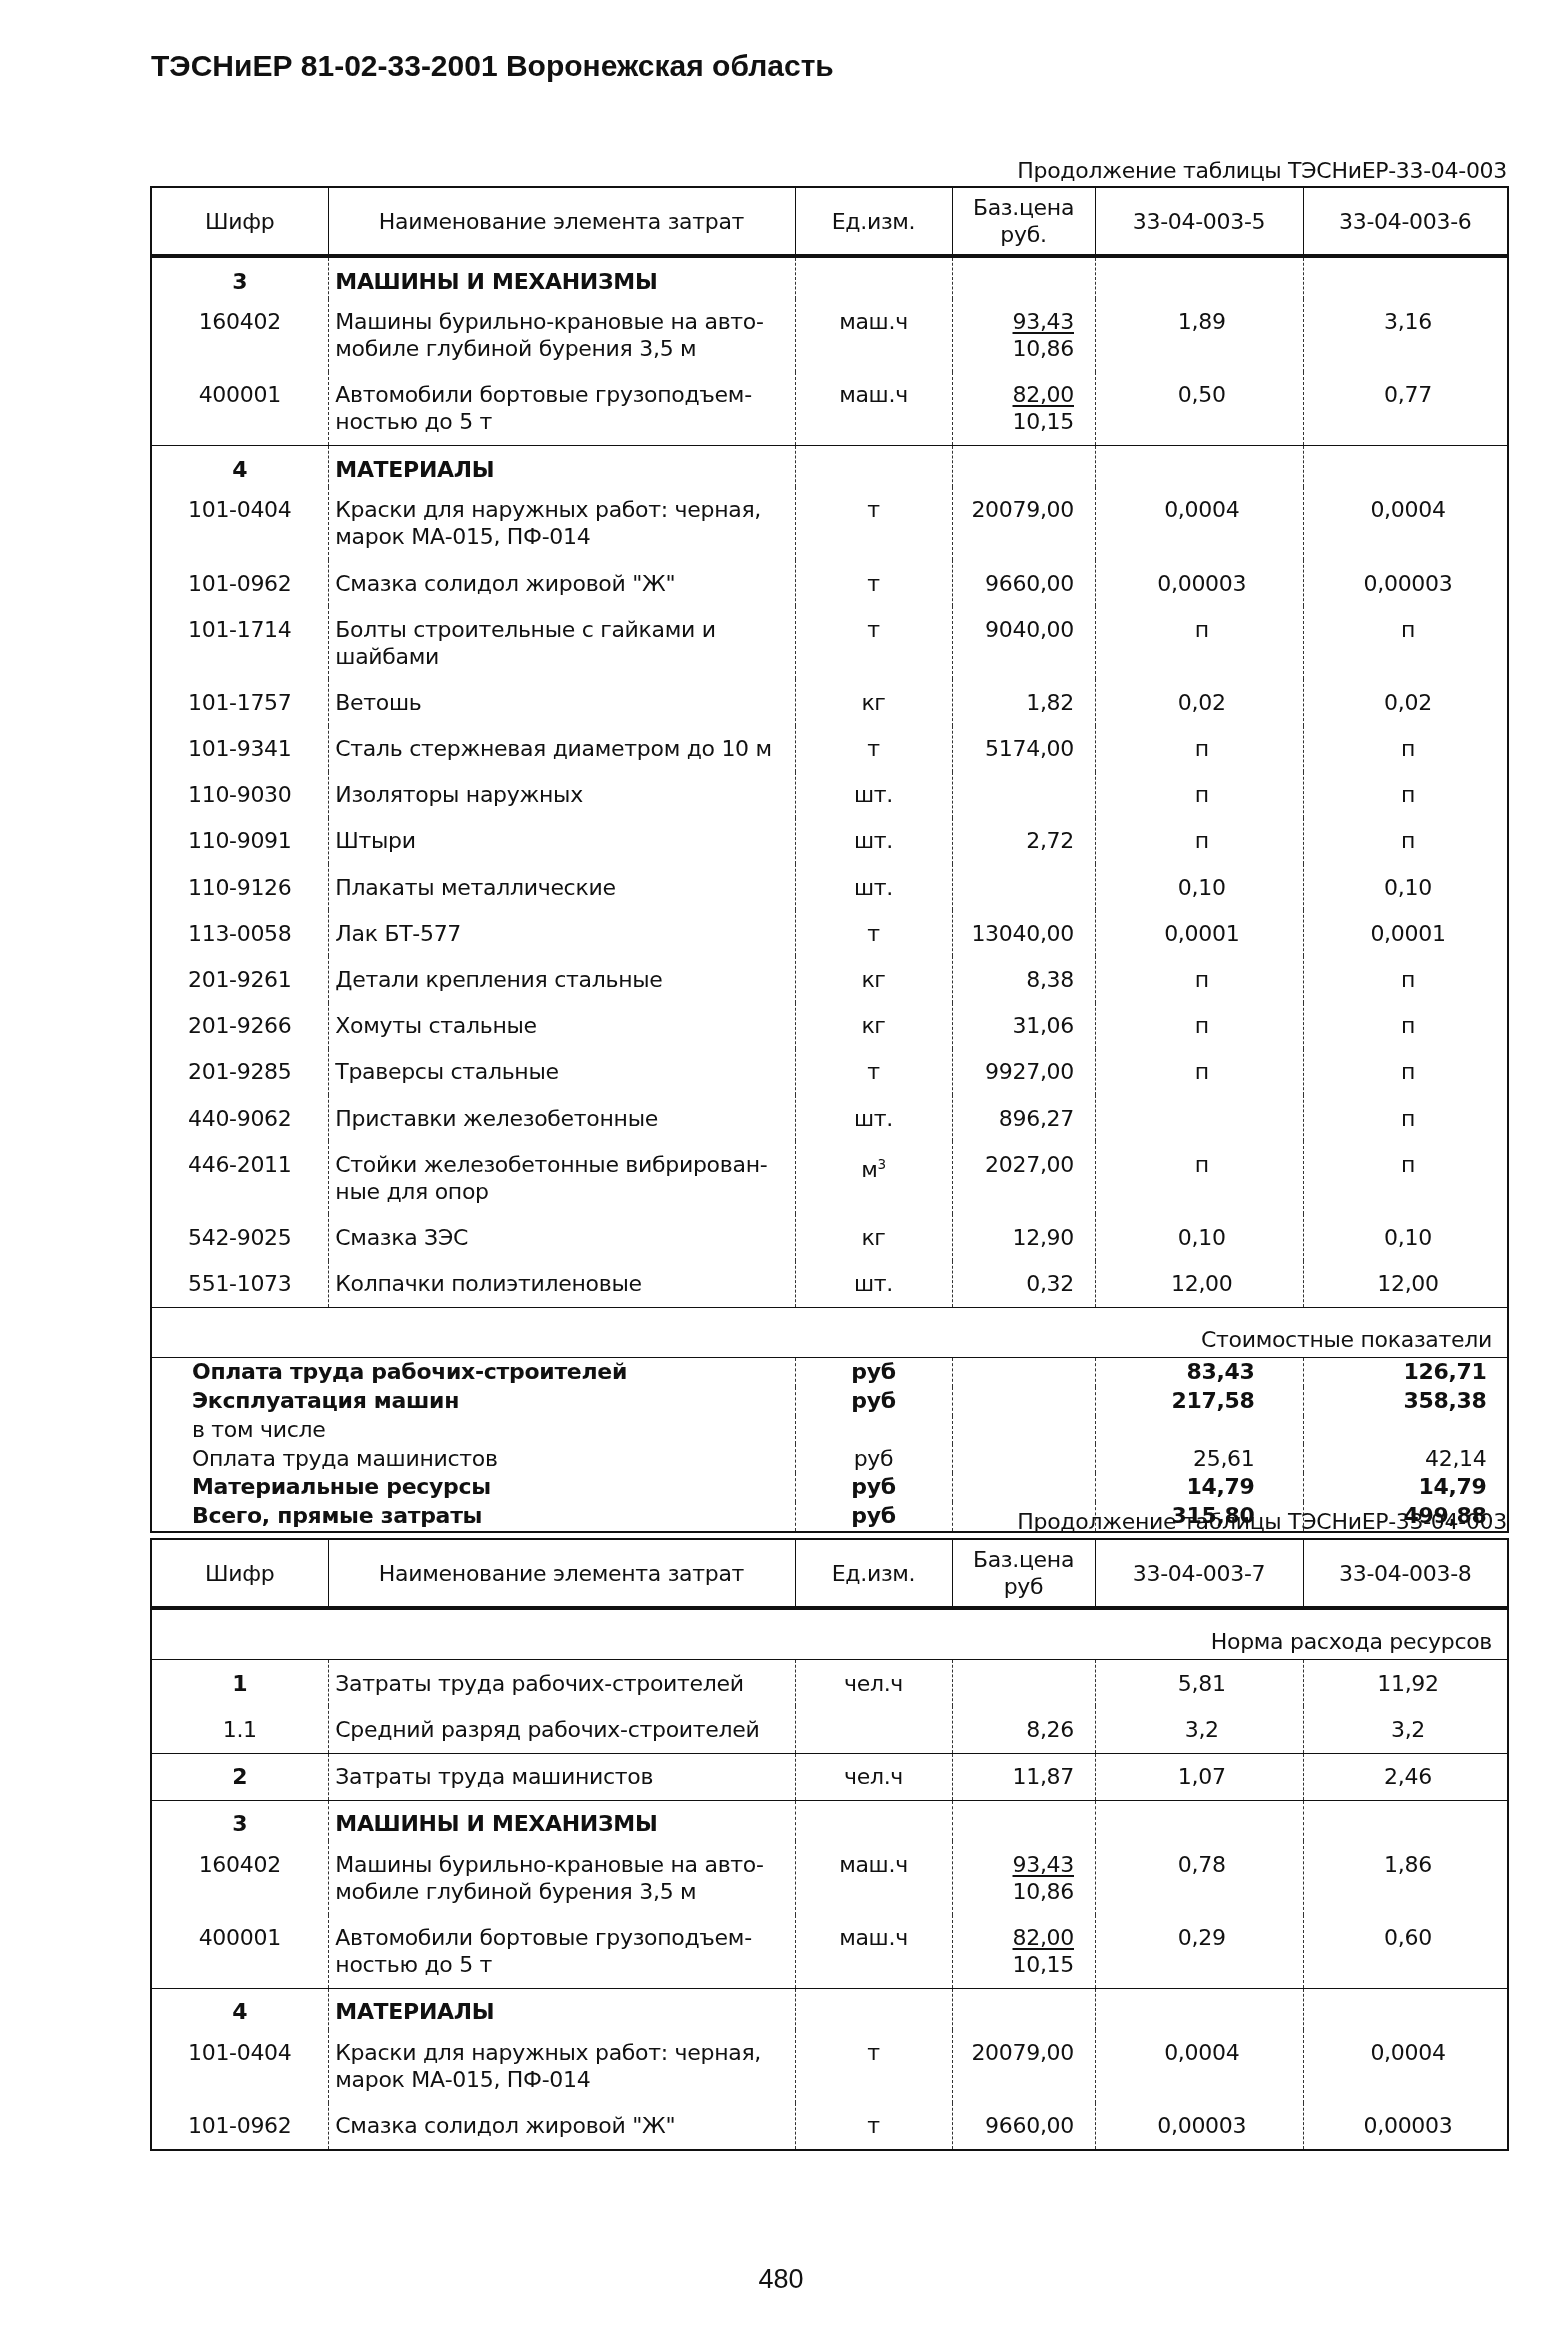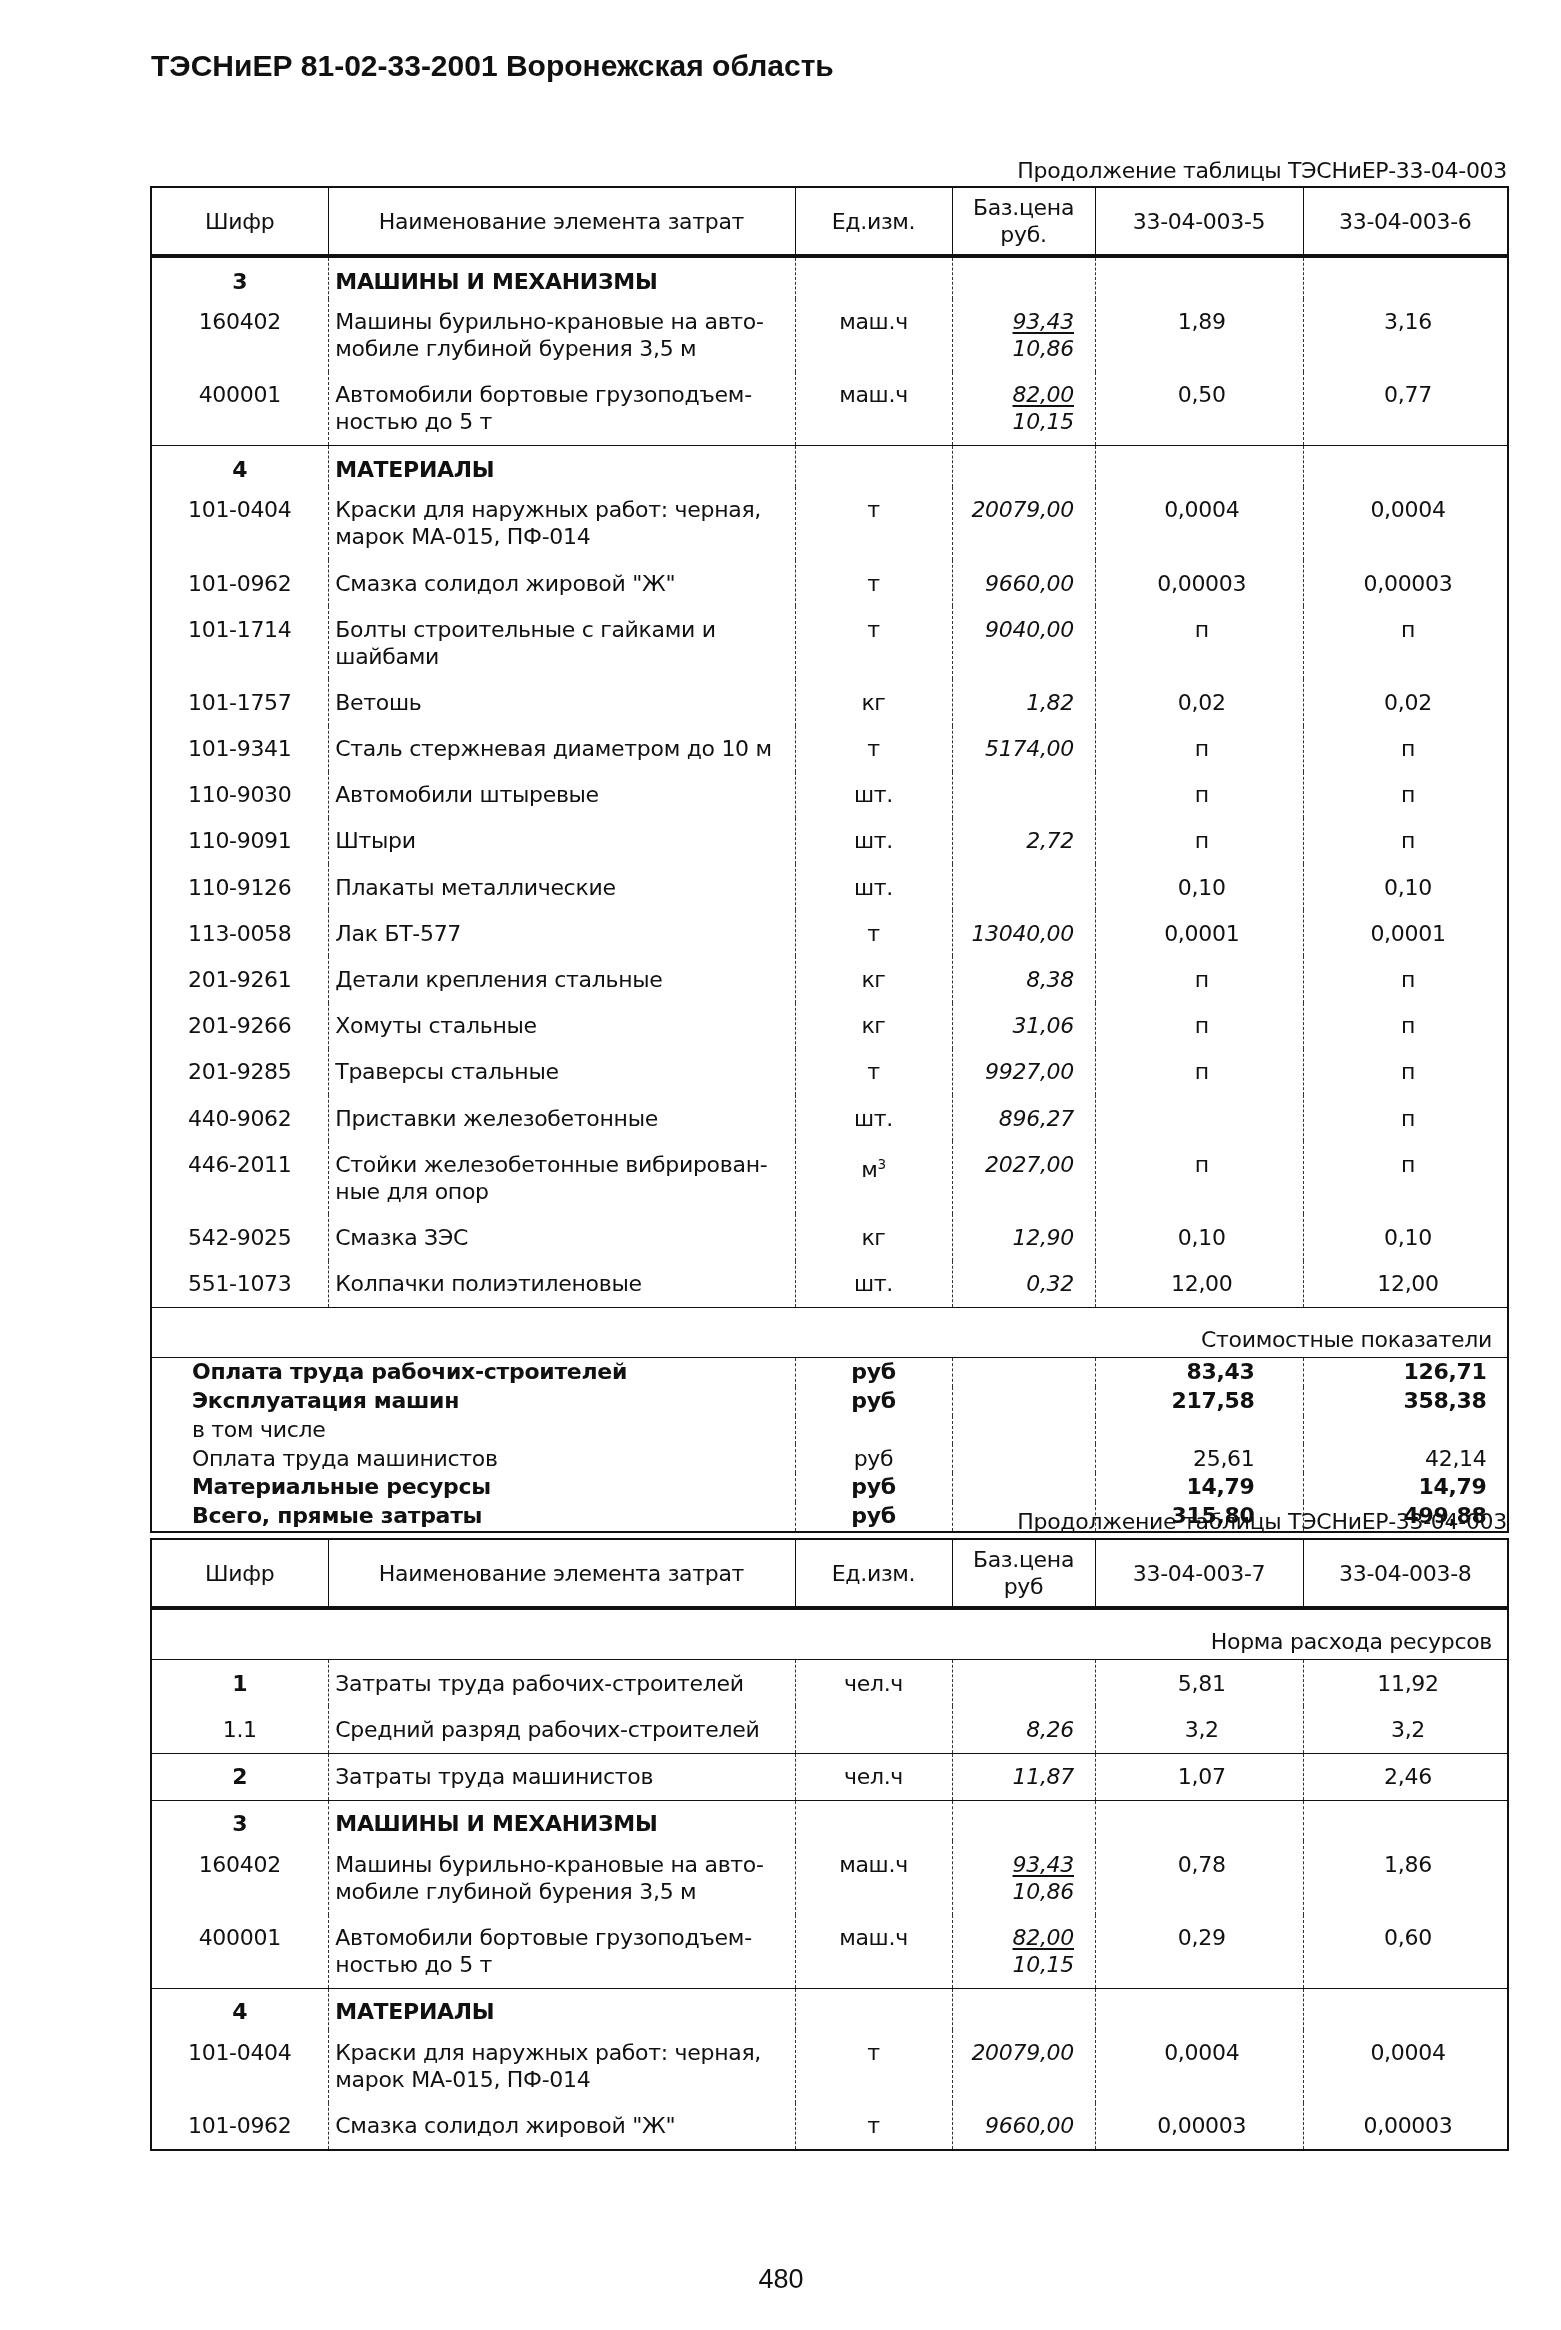--- a/index.html
+++ b/index.html
@@ -10,21 +10,21 @@
   .cont2 { top:1509px; }
   table.tbl { position:absolute; left:150px; width:1358px; border-collapse:collapse; table-layout:fixed; font-size:22px; letter-spacing:-0.3px; border:2.7px solid #111; }
   table.tbl col.c1 { width:177px; } table.tbl col.c2 { width:467px; } table.tbl col.c3 { width:157px; }
   table.tbl col.c4 { width:143px; } table.tbl col.c5 { width:208px; } table.tbl col.c6 { width:205px; }
   .t1 { top:186px; } .t2 { top:1538px; }
   th { font-weight:normal; border:1.4px solid #111; border-bottom:4.1px solid #111; height:66px; text-align:center; vertical-align:middle; padding:0 2.7px; line-height:27px; }
   td { border-left:1px dashed #333; border-right:1px dashed #333; padding:4.1px 5.5px; vertical-align:top; line-height:27px; }
   td.code { text-align:center; }
   td.name { text-align:left; padding-left:6.8px; }
   td.unit { text-align:center; }
-  td.price { text-align:right; padding-right:20.5px;font-style:italic; }
+  td.price { text-align:right; padding-right:20.5px; }
   td.val { text-align:center; padding-right:0; }
   tr.sec td { font-weight:bold; padding-top:9.6px; }
   tr.sec td.code { font-weight:bold; }
   tr.top-sep td { border-top:1.4px solid #111; }
   tr.span-row td { border-left:none; border-right:none; text-align:right; padding-right:15px; height:41px; vertical-align:bottom; border-top:1.4px solid #111; border-bottom:1.4px solid #111; }
   .ul { text-decoration:underline; text-underline-offset:2.7px; }
   .sum td { padding-top:1.4px; padding-bottom:1.4px; line-height:26px; }
   .sum td.lbl { padding-left:40px; }
   .sum td.b { font-weight:bold; }
   .sum td.v { text-align:right; padding-right:48px; }
@@ -127,21 +127,21 @@
       <tr class="rowgap">
         <td class="code">101-9341</td>
         <td class="name">Сталь стержневая диаметром до 10 м</td>
         <td class="unit"><span>т</span></td>
         <td class="price"><span>5174,00</span></td>
         <td class="val">п</td>
         <td class="val">п</td>
       </tr>
       <tr class="rowgap">
         <td class="code">110-9030</td>
-        <td class="name">Автомобили штыревые</td>
+        <td class="name">Изоляторы наружных</td>
         <td class="unit"><span>шт.</span></td>
         <td class="price"><span></span></td>
         <td class="val">п</td>
         <td class="val">п</td>
       </tr>
       <tr class="rowgap">
         <td class="code">110-9091</td>
         <td class="name">Штыри</td>
         <td class="unit"><span>шт.</span></td>
         <td class="price"><span>2,72</span></td>

